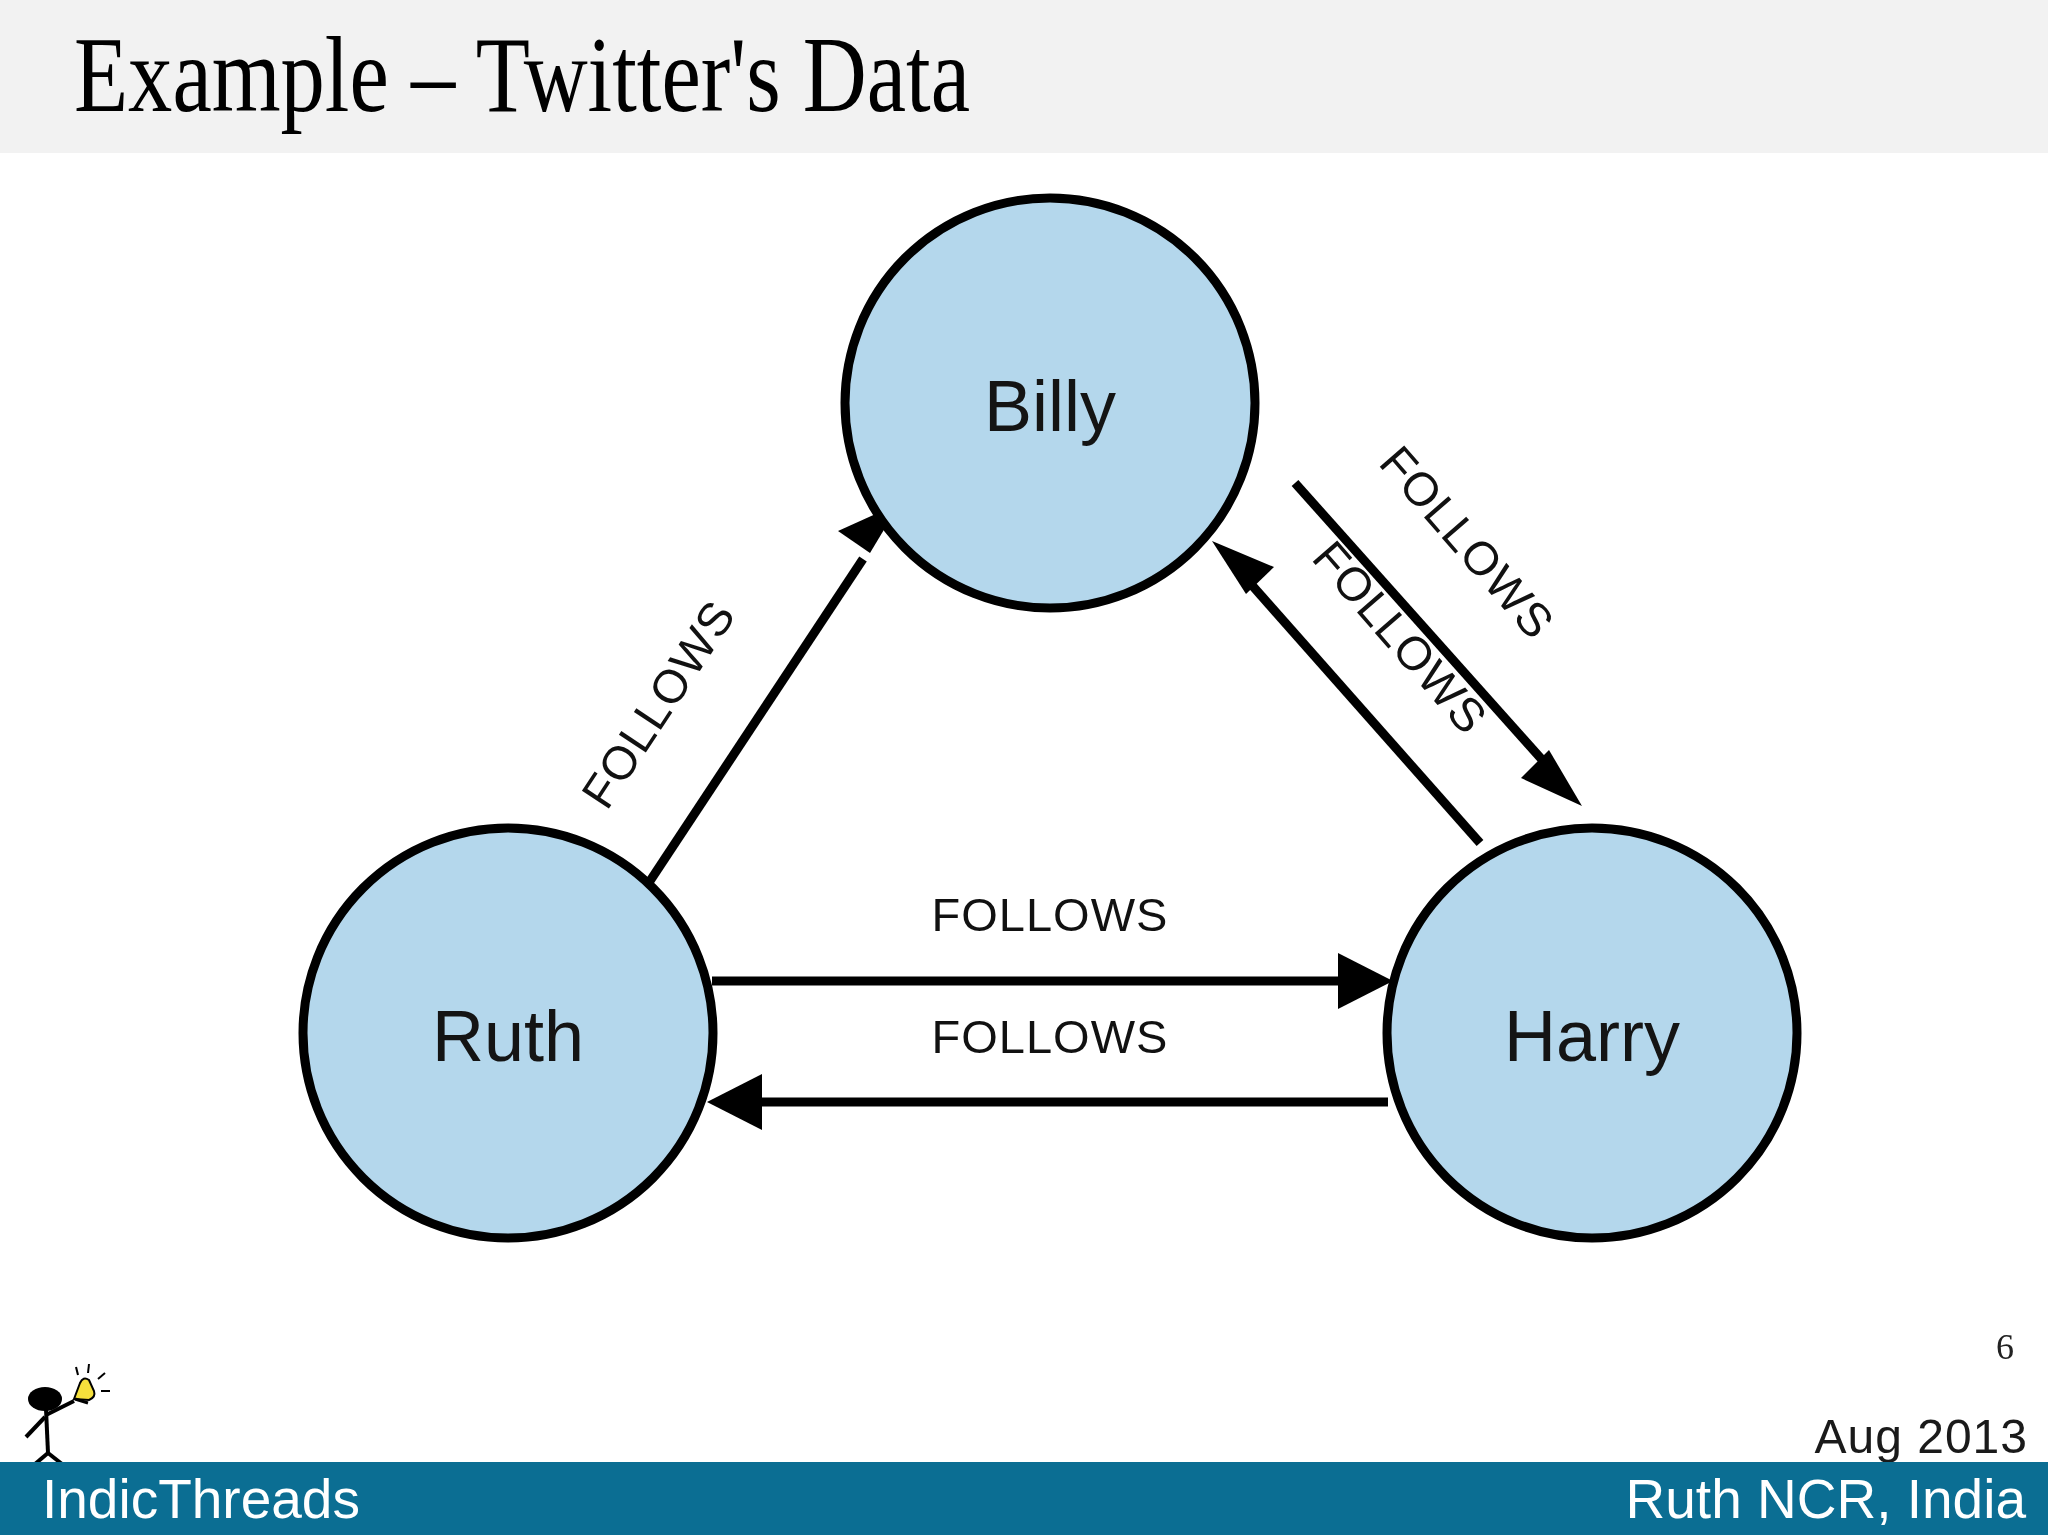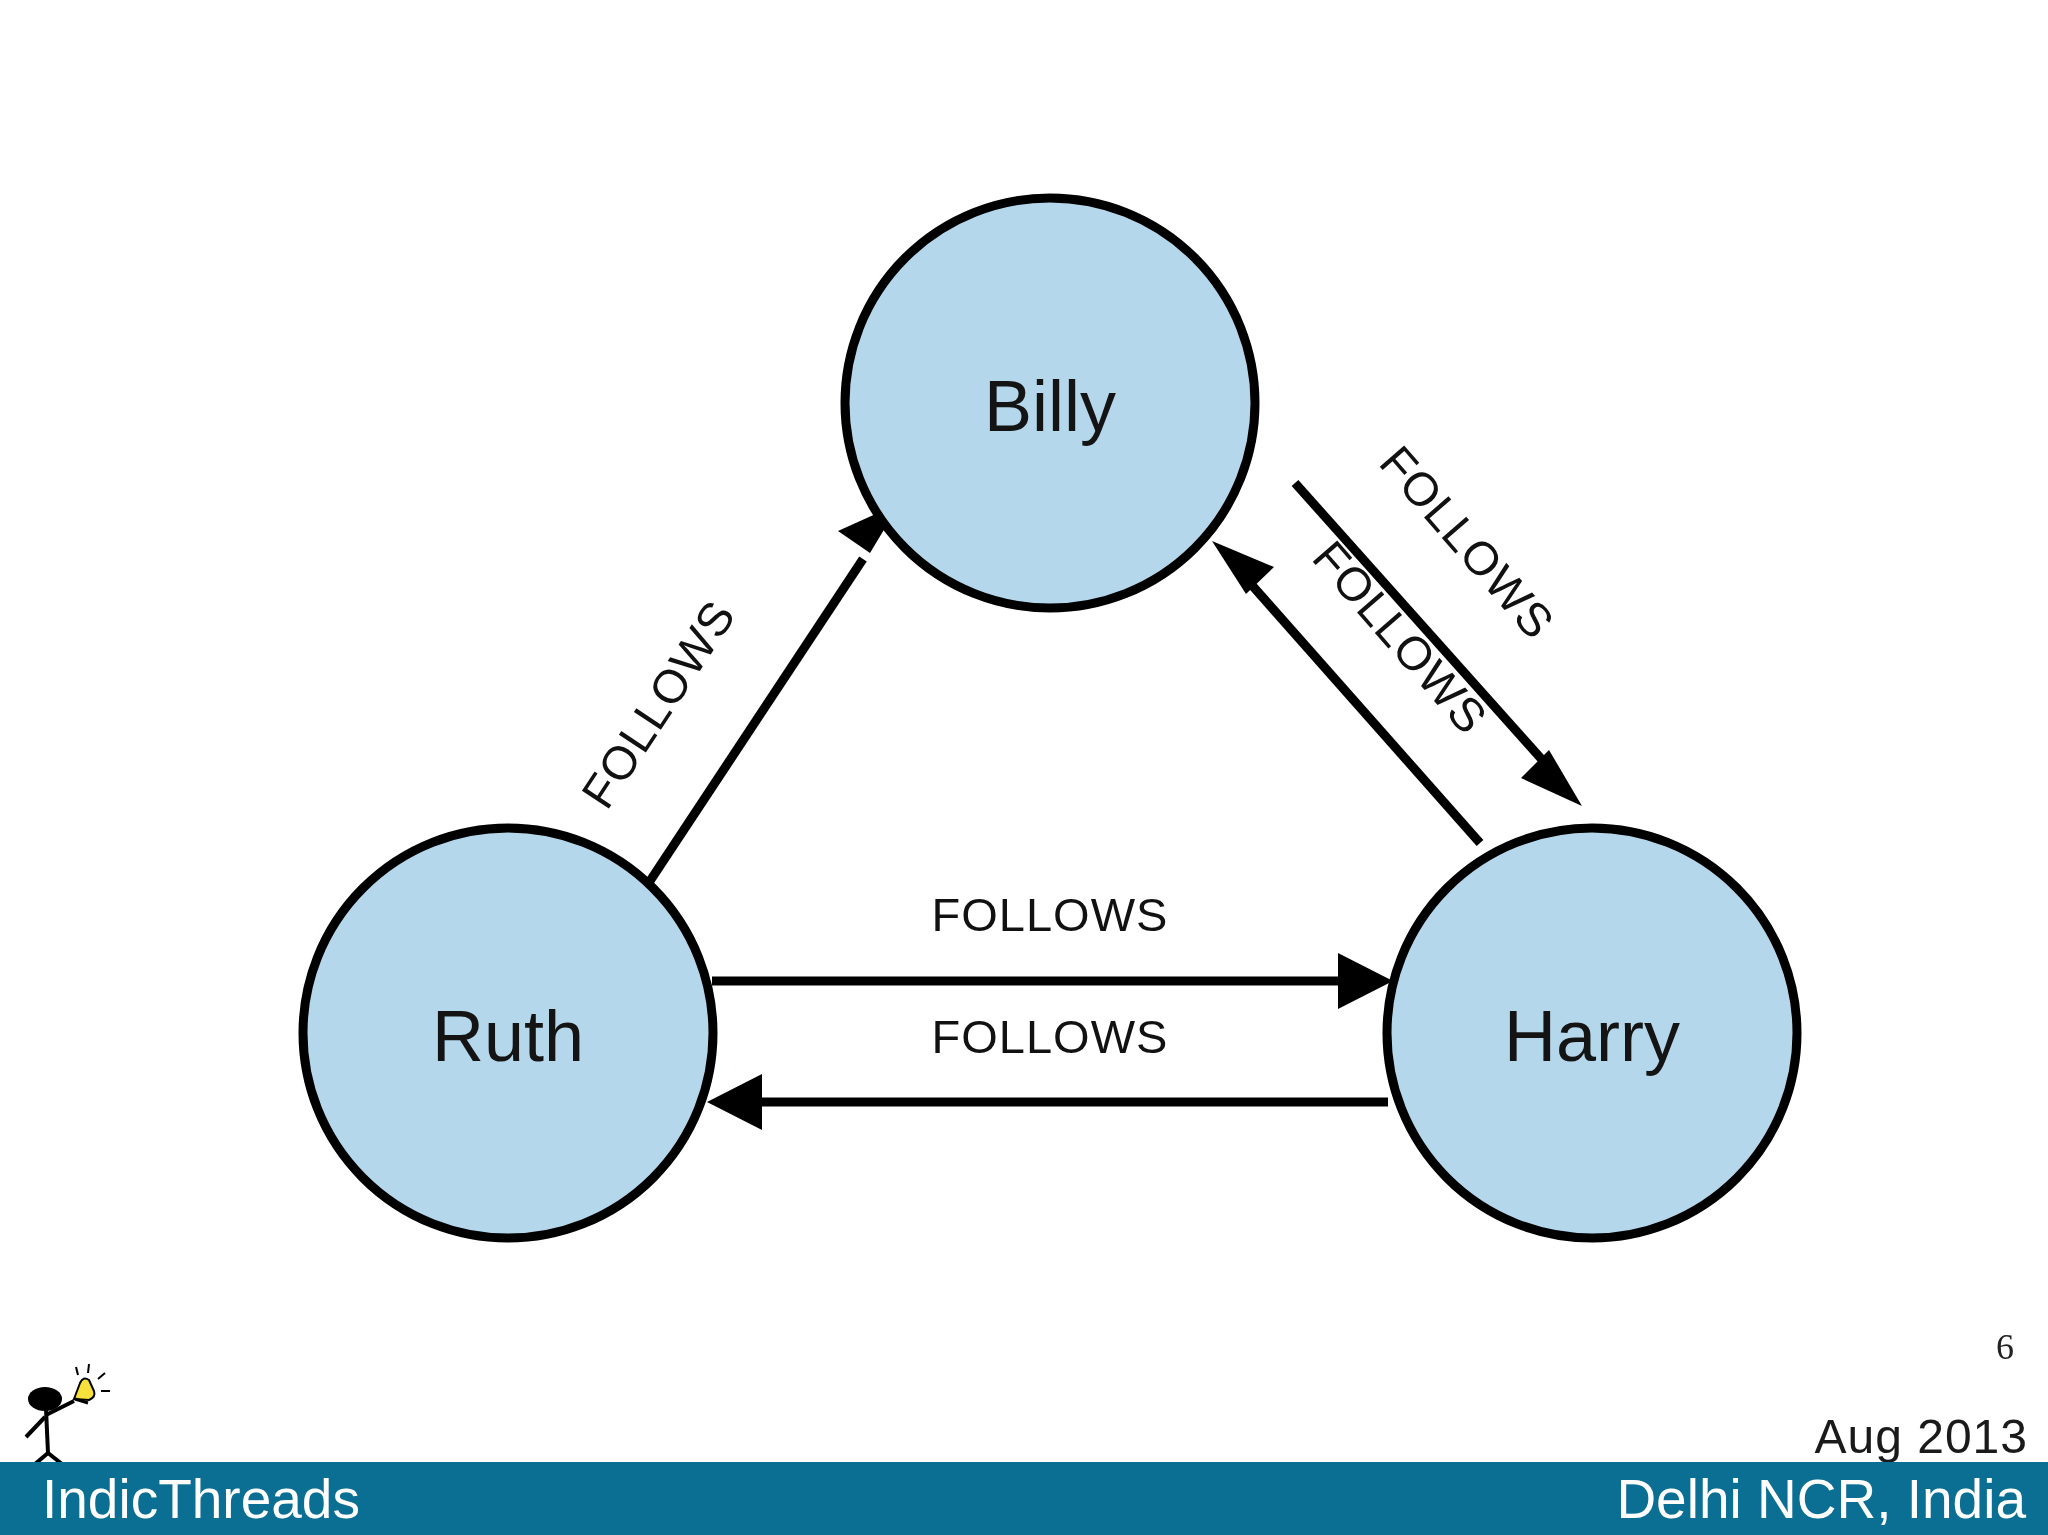--- a/index.html
+++ b/index.html
@@ -135,20 +135,23 @@
     top: 1349px;
     width: 100px;
     height: 115px;
   }
 </style>
 </head>
 <body>
 
 <div id="slide">
 
+  <div id="title-band">
+    <div id="slide-title">Example – Twitter's Data</div>
+  </div>
 
   <div id="diagram">
     <svg id="graph-svg" width="2048" height="1180" viewBox="0 0 2048 1180">
 
       <g>
         <line class="edge-line" x1="648" y1="731" x2="863" y2="406"></line>
         <polygon class="arrow-head" points="900,350 838,378 870,400"></polygon>
         <text class="edge-label" x="672" y="560" transform="rotate(-56.5 672 560)">FOLLOWS</text>
       </g>
 
@@ -215,16 +218,16 @@
     <line x1="57" y1="50" x2="70" y2="54" stroke="#000000" stroke-width="3"></line>
 
     <line x1="60" y1="26" x2="58" y2="18" stroke="#000000" stroke-width="2"></line>
     <line x1="70" y1="24" x2="71" y2="15" stroke="#000000" stroke-width="2"></line>
     <line x1="80" y1="30" x2="87" y2="24" stroke="#000000" stroke-width="2"></line>
     <line x1="83" y1="42" x2="92" y2="42" stroke="#000000" stroke-width="2"></line>
   </svg>
 
   <div id="footer-bar">
     <div id="footer-brand">IndicThreads</div>
-    <div id="footer-location">Delhi NCR, India</div>
+    <div id="footer-location">Ruth NCR, India</div>
   </div>
 
 </div>
 
 </body></html>

